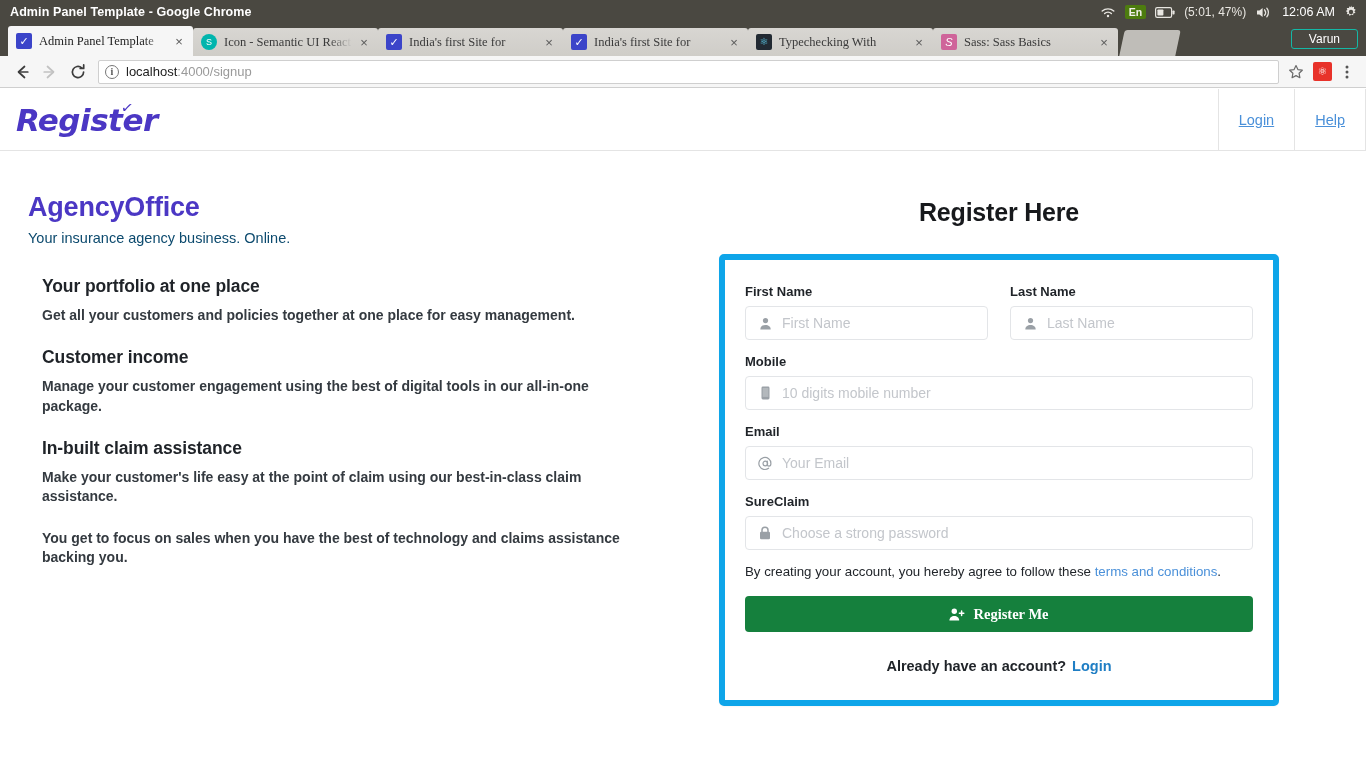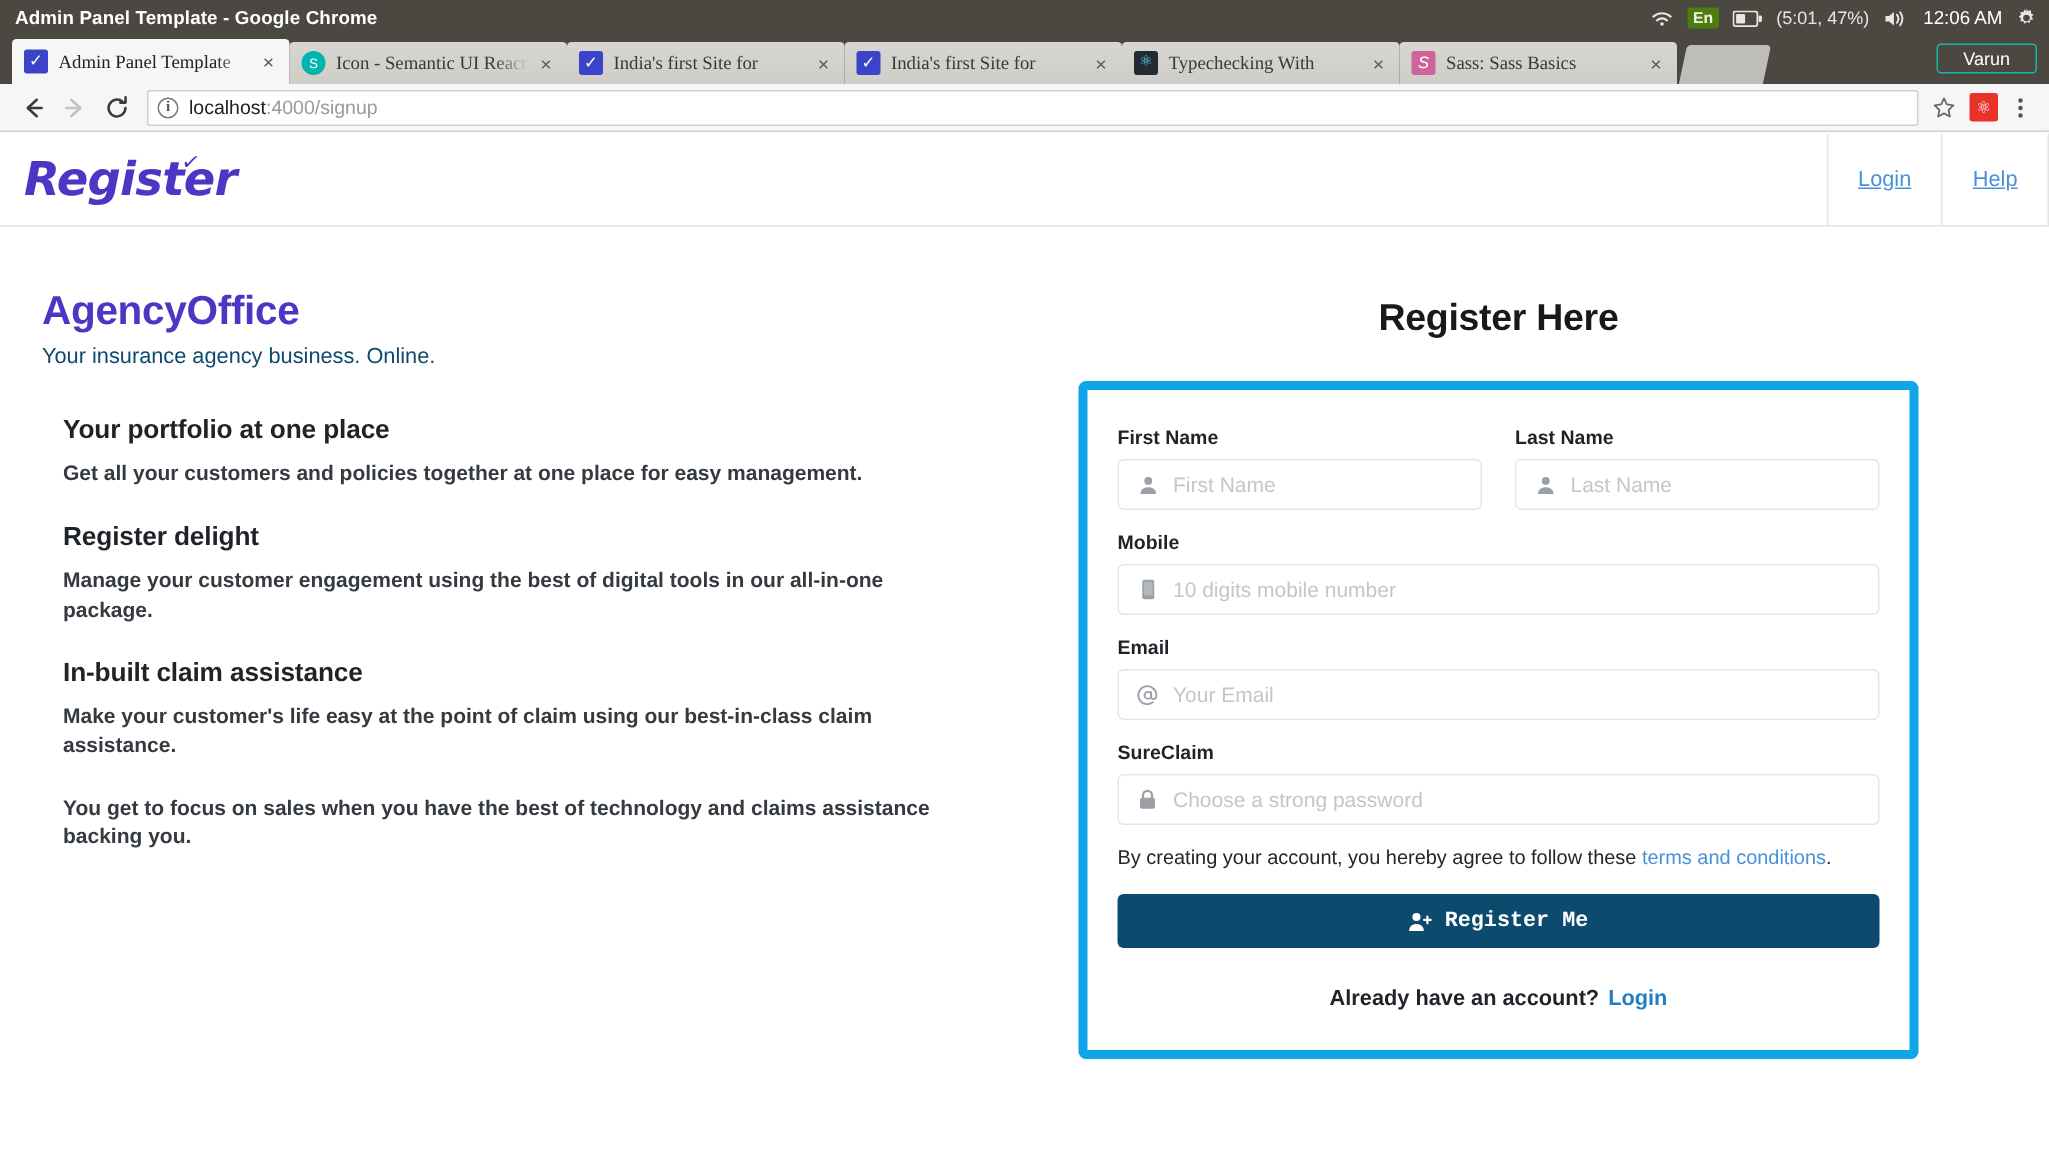--- a/index.html
+++ b/index.html
@@ -200,24 +200,24 @@
   .in-icon {
     width: 18px; flex: 0 0 18px; display: flex; align-items: center; justify-content: center;
     color: #9aa0a6; font-size: 13px; margin-right: 8px;
   }
   .in-text { font-size: 14px; color: #c3c6cb; white-space: nowrap; overflow: hidden; }
   .terms {
     font-size: 13.3px; color: #22262b; margin-top: 5px; margin-bottom: 17px;
   }
   .terms a { color: #4a90d9; text-decoration: none; }
   .btn-register {
-    width: 100%; height: 36px; background: #0c4a6e; border: none; border-radius: 4px;
+    width: 100%; height: 36px; background: #15803d; border: none; border-radius: 4px;
     color: #ffffff; font-size: 14.5px; font-weight: bold;
     display: flex; align-items: center; justify-content: center; gap: 8px;
-    font-family: Liberation Mono, monospace;
+    font-family: Liberation Serif, serif;
   }
   .btn-ico { font-size: 13px; line-height: 1; }
   .already {
     text-align: center; margin-top: 26px;
     font-size: 14.5px; font-weight: bold; color: #1f2328;
   }
   .already a { color: #1f7ec4; text-decoration: none; margin-left: 6px; }
 
   svg { display: block; }
 </style>
@@ -360,21 +360,21 @@
   <div class="left-col">
     <div class="left-title">AgencyOffice</div>
     <div class="left-sub">Your insurance agency business. Online.</div>
 
     <div class="feature-list">
       <div class="feature">
         <div class="feature-h">Your portfolio at one place</div>
         <div class="feature-p">Get all your customers and policies together at one place for easy management.</div>
       </div>
       <div class="feature">
-        <div class="feature-h">Register delight</div>
+        <div class="feature-h">Customer income</div>
         <div class="feature-p">Manage your customer engagement using the best of digital tools in our all-in-one package.</div>
       </div>
       <div class="feature">
         <div class="feature-h">In-built claim assistance</div>
         <div class="feature-p">Make your customer's life easy at the point of claim using our best-in-class claim assistance.</div>
       </div>
       <div class="feature">
         <div class="feature-p">You get to focus on sales when you have the best of technology and claims assistance backing you.</div>
       </div>
     </div>

